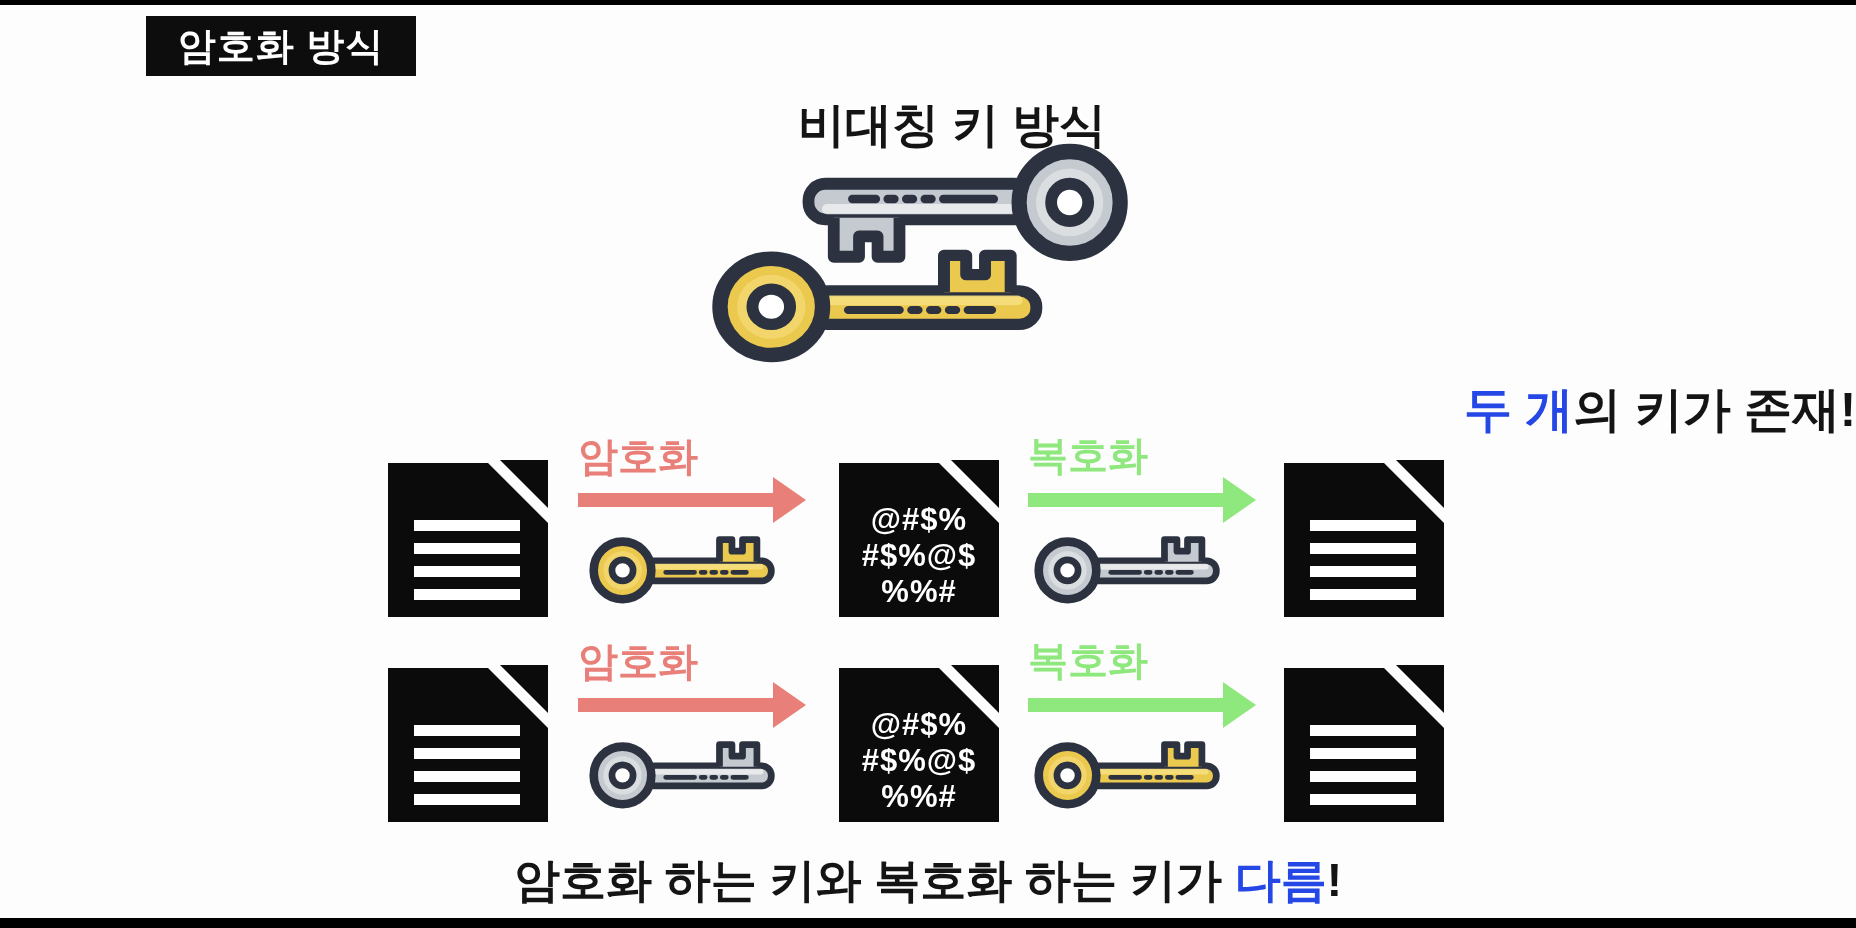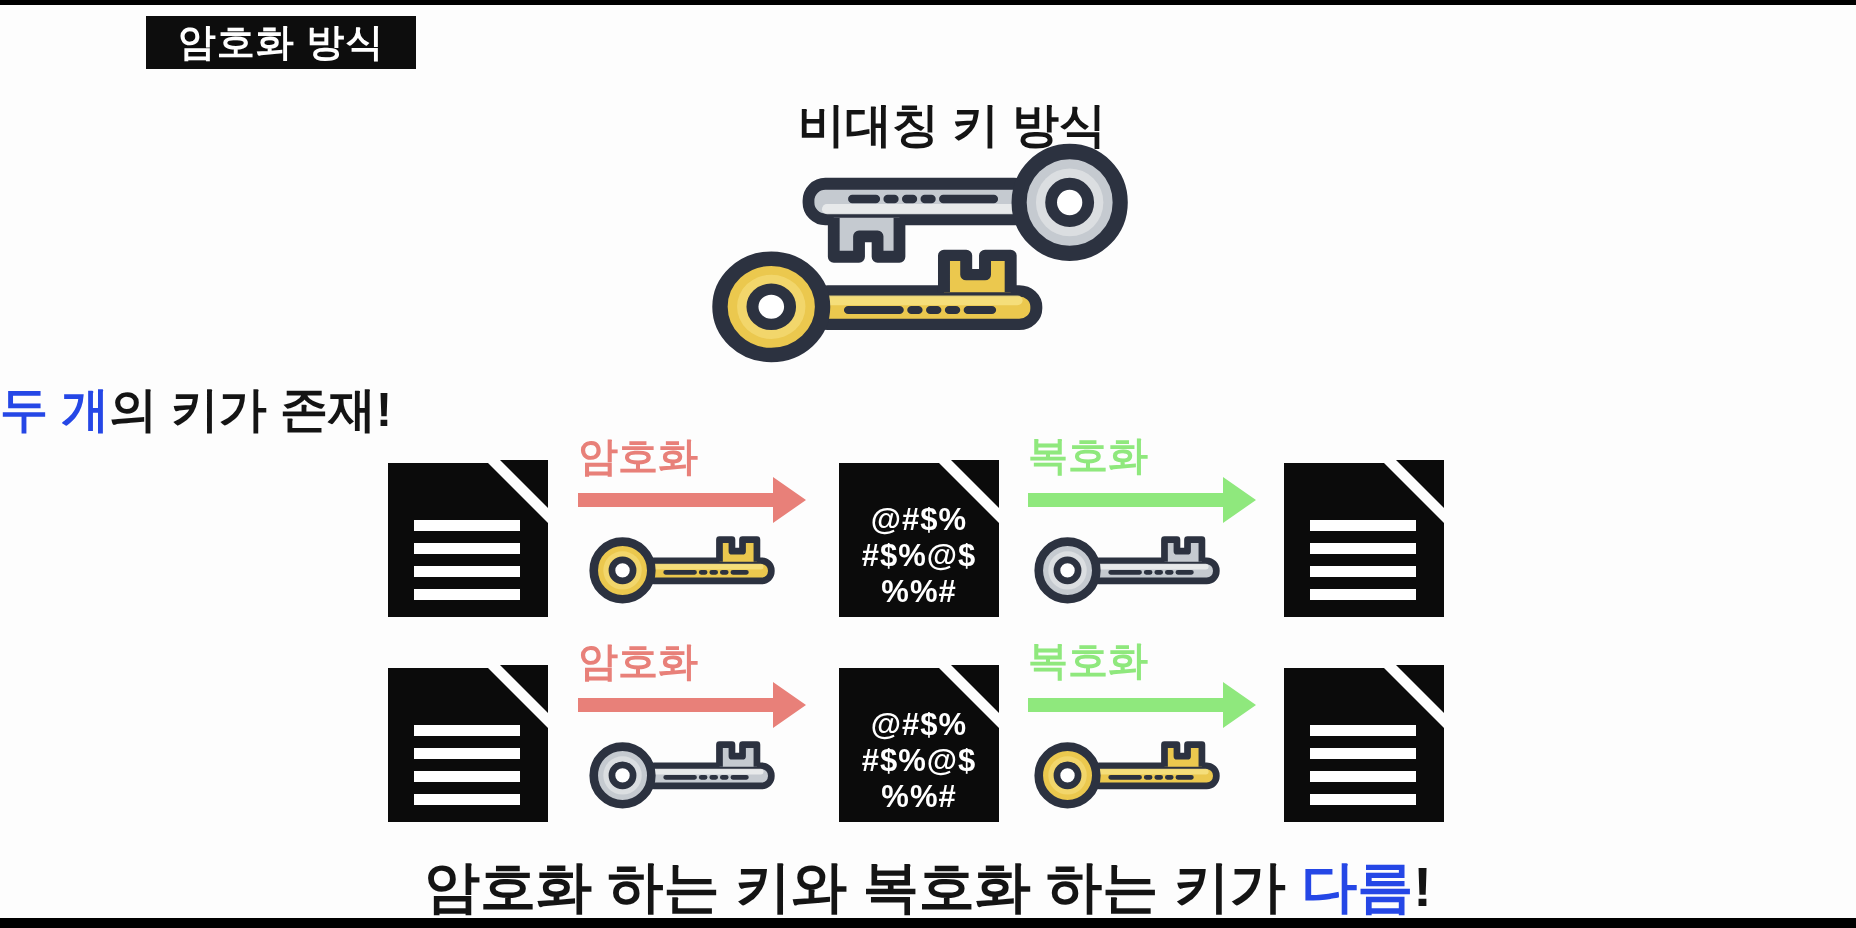--- a/index.html
+++ b/index.html
@@ -3,33 +3,33 @@
 <meta charset="utf-8">
 <style>
   html,body{margin:0;padding:0;background:#fff;}
   .stage{position:relative;width:1856px;height:928px;overflow:hidden;
          background:var(--background,#fdfdfd);
          font-family:"Liberation Sans","DejaVu Sans",sans-serif;color:var(--ink,#141414);}
   .letterbox{position:absolute;left:0;width:100%;background:var(--letterbox,#000);}
   .letterbox.top{top:0;height:5px;}
   .letterbox.bottom{bottom:0;height:10px;}
 
-  .badge{position:absolute;left:146px;top:16px;width:270px;height:53px;
+  .badge{position:absolute;left:146px;top:16px;width:270px;height:60px;
          background:var(--badge-bg,#0d0d0d);display:flex;align-items:center;justify-content:center;}
   .badge span{color:var(--badge-text,#fff);font-size:38px;font-weight:800;letter-spacing:1px;}
 
   .title{position:absolute;left:8px;top:78px;width:100%;margin:16px;text-align:center;
          font-size:47px;font-weight:800;}
 
   .keys-hero{position:absolute;left:700px;top:138px;width:465px;height:235px;}
   .big-key{position:absolute;}
   .big-key.silver-pos{left:95px;top:5px;transform:rotate(180deg);}
   .big-key.gold-pos{left:8px;top:103px;}
 
-  .subtitle{position:absolute;left:0;top:378px;width:100%;text-align:left;
+  .subtitle{position:absolute;left:0;top:378px;width:100%;text-align:right;
             font-size:48px;font-weight:800;}
   .blue{color:var(--blue,#2547e6);}
 
   .row{position:absolute;left:0;width:100%;height:192px;}
   .row.r1{top:438px;}
   .row.r2{top:643px;}
 
   .doc{position:absolute;top:20px;width:172px;height:164px;}
   .doc.pos-a{left:382px;} .doc.pos-b{left:833px;} .doc.pos-c{left:1278px;}
   .doc svg{position:absolute;left:0;top:0;width:172px;height:164px;}
@@ -52,21 +52,21 @@
 
   .key-gold{--key-fill:var(--gold-fill,#ebc84e);--key-light:var(--gold-light,#f7e283);
             --key-stroke:var(--key-outline,#2c3240);}
   .key-silver{--key-fill:var(--silver-fill,#c5cad0);--key-light:var(--silver-light,#eceeef);
               --key-stroke:var(--key-outline,#2c3240);}
 
   .doc-shape{fill:var(--doc-fill,#0b0b0b);}
   .doc-line{fill:var(--doc-line,#fff);}
 
   .caption{position:absolute;left:0;top:850px;width:100%;text-align:center;
-           font-size:56px;font-weight:800;}
+           font-size:46px;font-weight:800;}
   .hidden-defs{position:absolute;width:0;height:0;overflow:hidden;}
 </style>
 </head>
 <body>
 
 <svg class="hidden-defs" aria-hidden="true">
   <defs>
     <symbol id="key-shape" viewBox="0 0 200 76">
       <rect x="60" y="31" width="132" height="21" rx="10" fill="var(--key-fill)" stroke="var(--key-stroke)" stroke-width="7"></rect>
       <path d="M138 32 V9 h13 v12 h11 V9 h15 v23" fill="var(--key-fill)" stroke="var(--key-stroke)" stroke-width="7" stroke-linejoin="round"></path>

